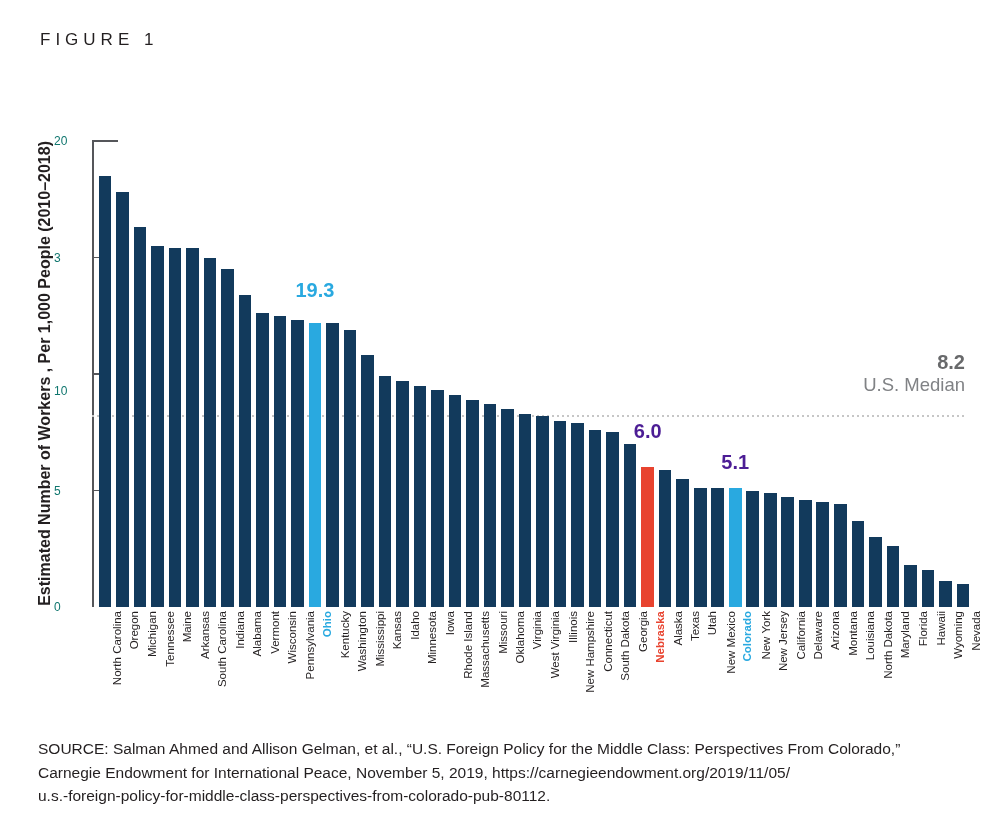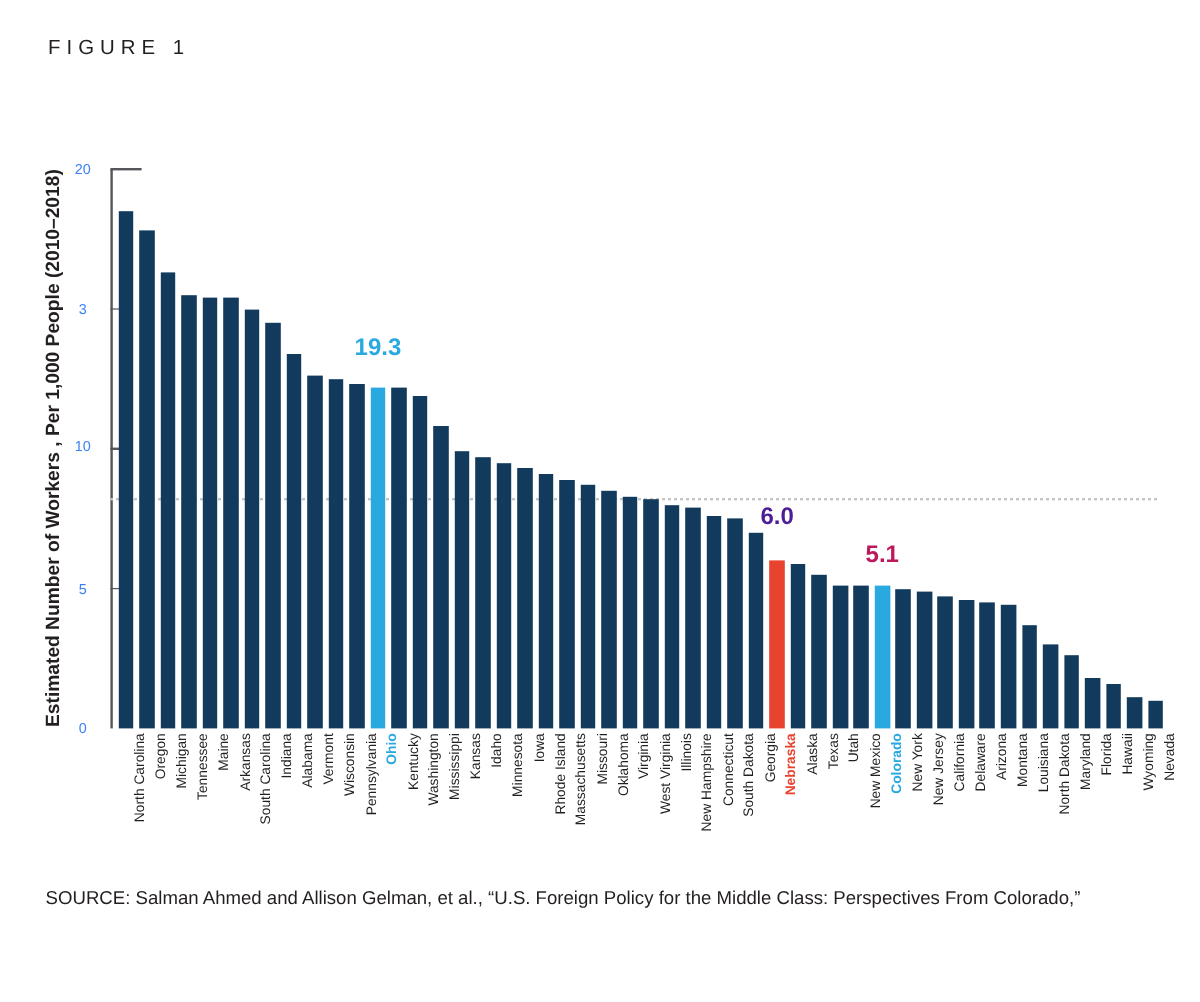--- a/index.html
+++ b/index.html
@@ -6,21 +6,21 @@
   body{font-family:"Liberation Sans",sans-serif;color:#231f20;}
   #canvas{position:relative;width:1000px;height:835px;background:#fff;overflow:hidden;}
 
   .figure-label{position:absolute;left:40px;top:30px;font-size:17px;letter-spacing:5px;color:#231f20;font-weight:400;}
   .chart-title{position:absolute;left:38px;top:62px;font-size:20px;font-weight:bold;color:#060606;letter-spacing:-0.2px;}
 
   #chart{position:absolute;left:0;top:0;width:1000px;height:835px;}
 
   
   .axis-line{position:absolute;background:#55565a;}
-  .ytick-label{position:absolute;width:30px;text-align:center;font-size:12px;color:#3b82f6;line-height:16px;}
+  .ytick-label{position:absolute;width:30px;text-align:left;font-size:12px;color:#0f766e;line-height:16px;}
 
   
   .ylabel-anchor{position:absolute;left:36px;top:141px;width:0;height:0;}
   .ylabel-anchor span{position:absolute;right:0;top:0;white-space:nowrap;display:inline-block;
     transform:rotate(-90deg);transform-origin:right top;font-size:16px;font-weight:bold;color:#231f20;}
 
   
   .bar{position:absolute;}
 
   
@@ -48,27 +48,31 @@
 
 <div id="canvas">
 
   <div class="figure-label">FIGURE 1</div>
 
   <div id="chart">
     <div class="ylabel-anchor">
       <span>Estimated Number of Workers , Per 1,000 People (2010–2018)</span>
     </div>
 
+    <div class="median-annot">
+      <div class="val">8.2</div>
+      <div class="lbl">U.S. Median</div>
+    </div>
 
   <div class="axis-line" style="left: 92px; top: 141px; width: 1.5px; height: 466px; background: rgb(85, 86, 90);"></div>
       <div class="ytick-label" style="left: 54px; top: 599px;">0</div>
       <div class="axis-line" style="left: 92px; top: 489.75px; width: 11px; height: 1.5px; background: rgb(85, 86, 90);"></div>
       <div class="ytick-label" style="left: 54px; top: 482.5px;">5</div>
       <div class="axis-line" style="left: 92px; top: 373.25px; width: 11px; height: 1.5px; background: rgb(85, 86, 90);"></div>
-      <div class="ytick-label" style="left: 54px; top: 364px;">10</div>
+      <div class="ytick-label" style="left: 54px; top: 383px;">10</div>
       <div class="axis-line" style="left: 92px; top: 256.75px; width: 11px; height: 1.5px; background: rgb(85, 86, 90);"></div>
       <div class="ytick-label" style="left: 54px; top: 249.5px;">3</div>
       <div class="axis-line" style="left: 92px; top: 140.25px; width: 26px; height: 1.5px; background: rgb(85, 86, 90);"></div>
       <div class="ytick-label" style="left: 54px; top: 133px;">20</div>
       <div class="median-line" style="left: 92px; top: 414.94px; width: 874px;"></div>
       <div class="bar" style="left: 98.5px; top: 175.95px; width: 12.6px; height: 431.05px; background: rgb(18, 58, 92);"></div>
       <div class="xlabel" style="left: 111.3px; top: 611px;">
         <span>North Carolina</span>
       </div>
       <div class="bar" style="left: 116.012px; top: 192.26px; width: 12.6px; height: 414.74px; background: rgb(18, 58, 92);"></div>
@@ -262,21 +266,22 @@
       <div class="bar" style="left: 939.076px; top: 581.37px; width: 12.6px; height: 25.63px; background: rgb(18, 58, 92);"></div>
       <div class="xlabel" style="left: 951.876px; top: 611px;">
         <span>Wyoming</span>
       </div>
       <div class="bar" style="left: 956.588px; top: 583.7px; width: 12.6px; height: 23.3px; background: rgb(18, 58, 92);"></div>
       <div class="xlabel" style="left: 969.388px; top: 611px;">
         <span>Nevada</span>
       </div>
       <div class="bar-callout" style="left: 269.944px; top: 278.74px; color: rgb(41, 169, 224);">19.3</div>
       <div class="bar-callout" style="left: 602.672px; top: 420.2px; color: #4c1d95;">6.0</div>
-      <div class="bar-callout" style="left: 690.232px; top: 451.17px; color: #be185d;">5.1</div>
+      <div class="bar-callout" style="left: 690.232px; top: 451.17px; color: #4c1d95;">5.1</div>
     </div>
 
   <div class="source">
     <span class="src-label">SOURCE:</span>
     <span>Salman Ahmed and Allison Gelman, et al., “U.S. Foreign Policy for the Middle Class: Perspectives From Colorado,”</span><br>
-    <br>
+    <span>Carnegie Endowment for International Peace, November 5, 2019, https://carnegieendowment.org/2019/11/05/</span><br>
+    <span>u.s.-foreign-policy-for-middle-class-perspectives-from-colorado-pub-80112.</span>
   </div>
 </div>
 
 </body></html>

